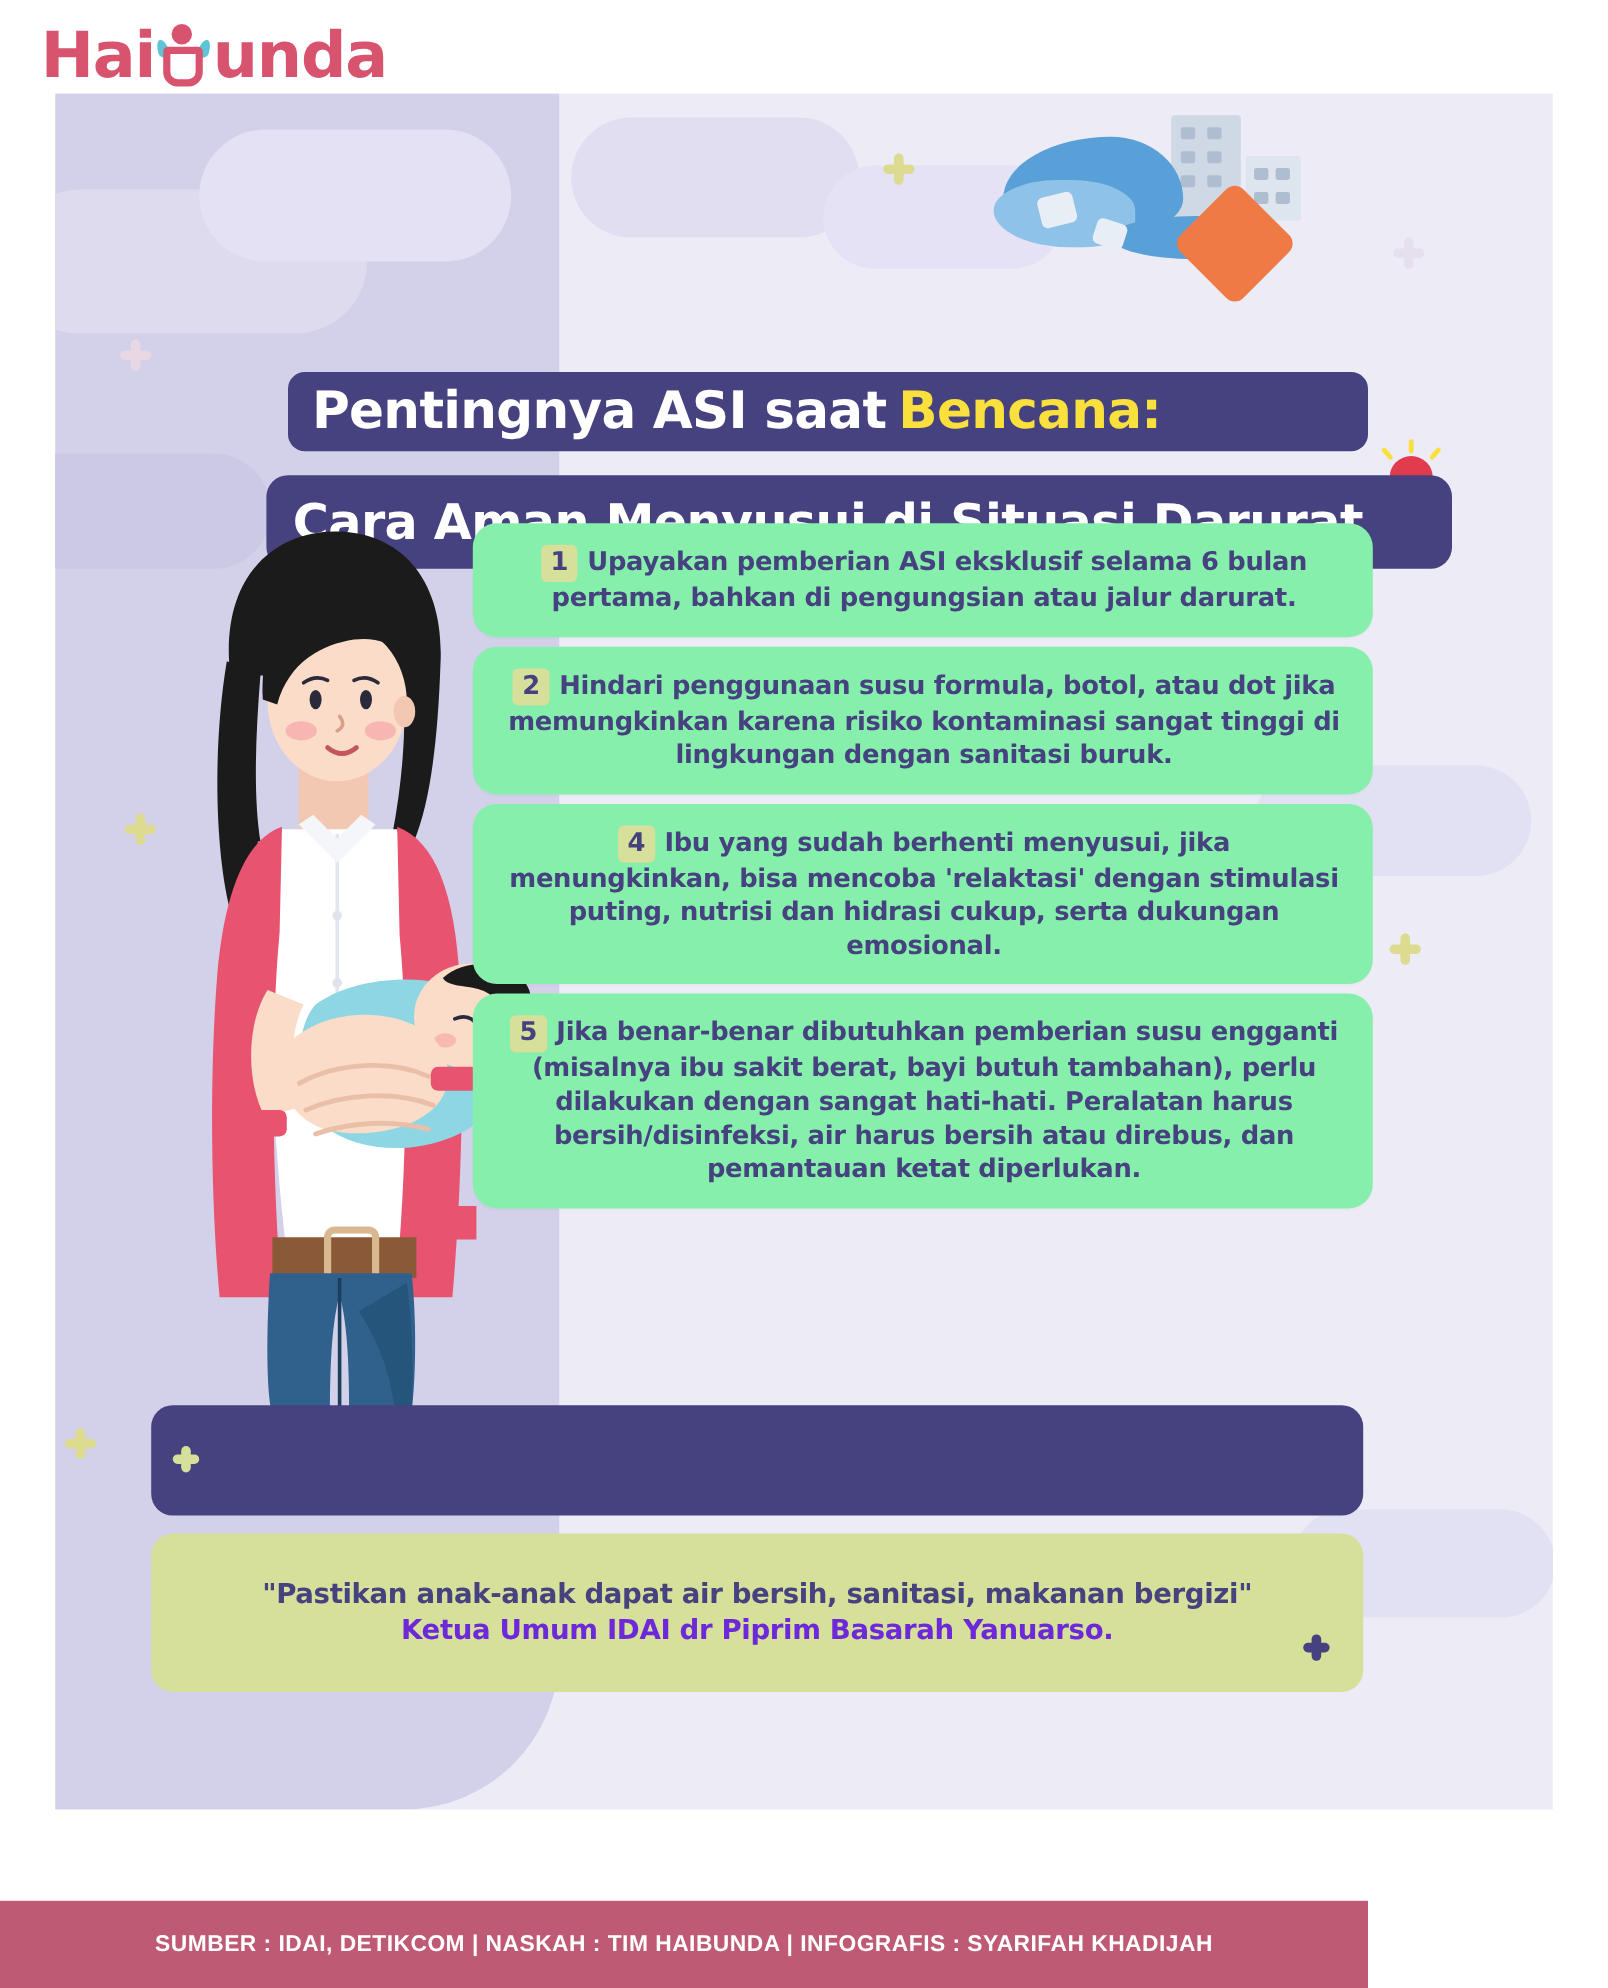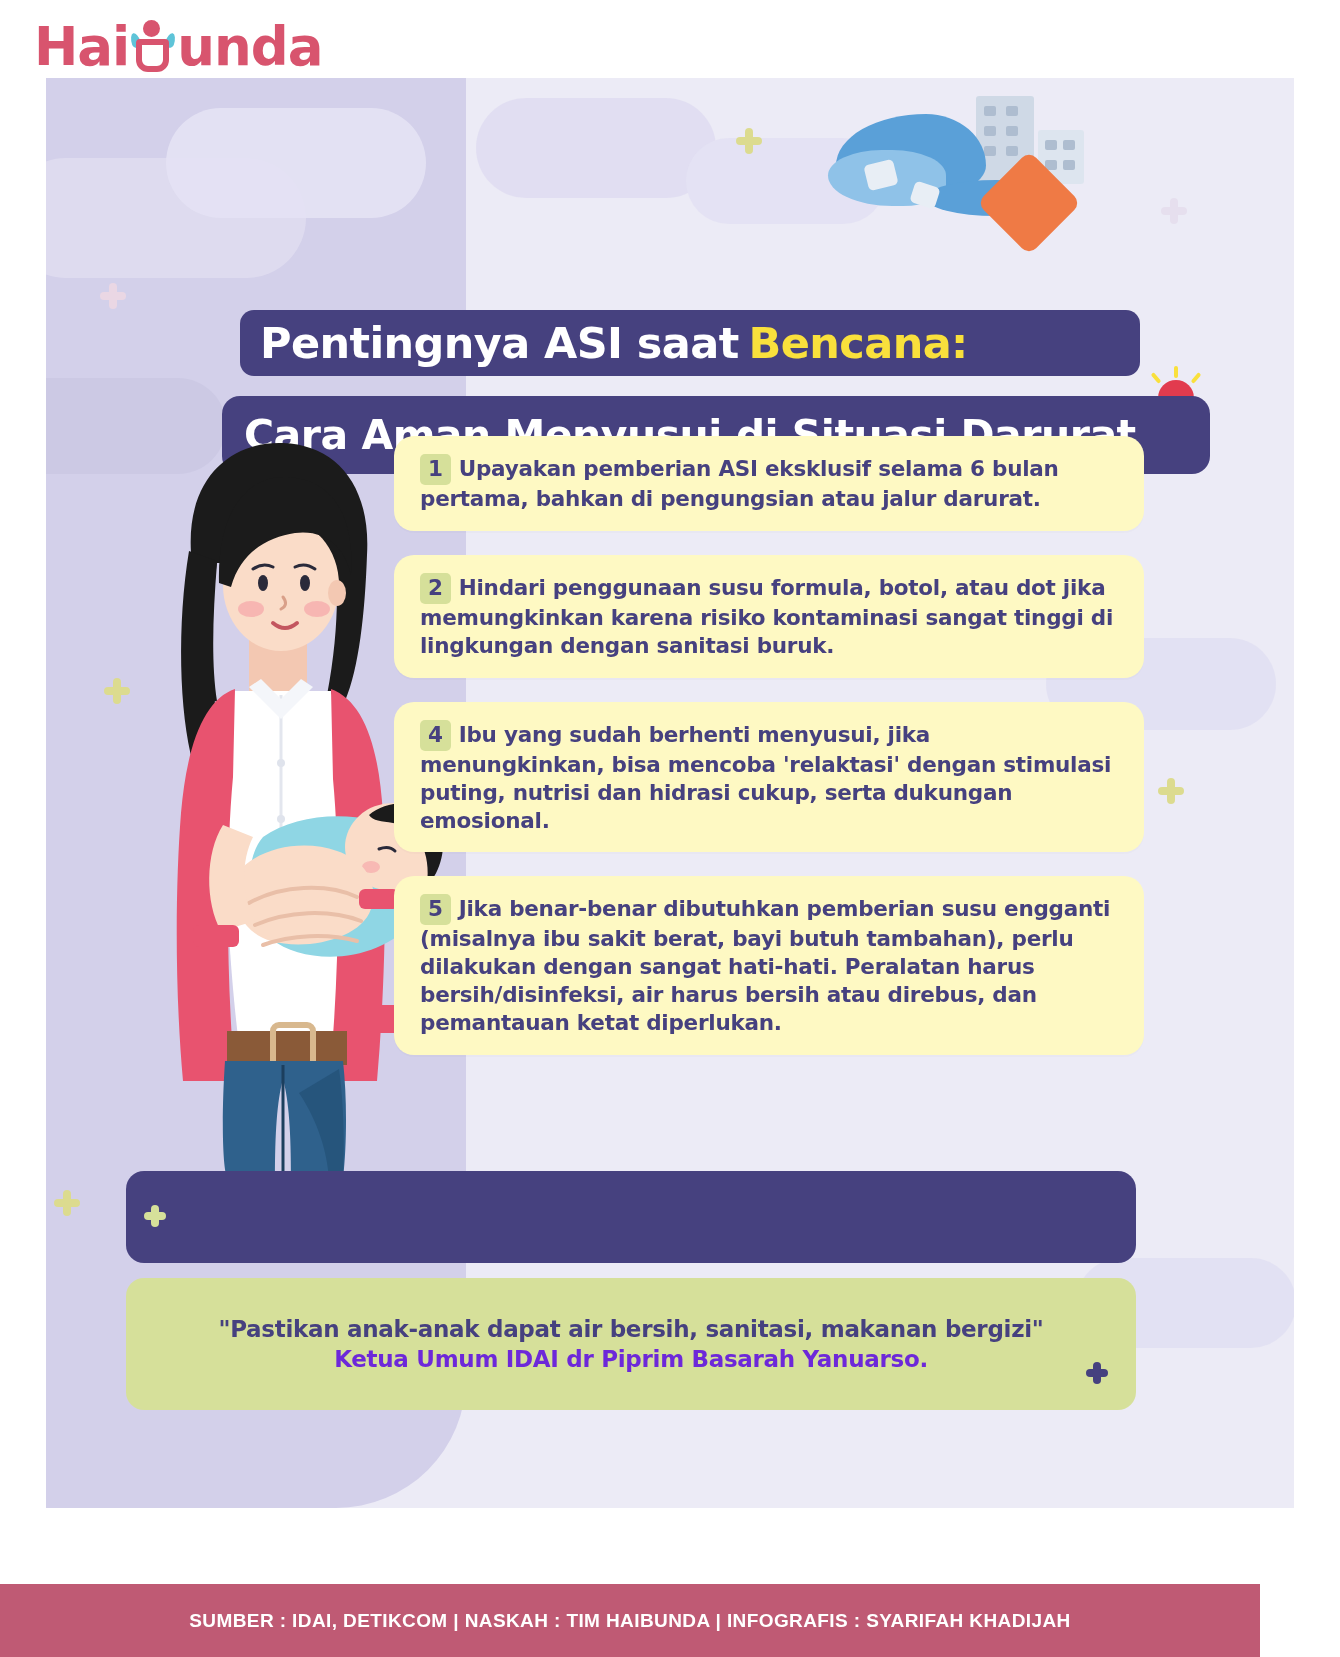--- a/index.html
+++ b/index.html
@@ -137,24 +137,25 @@
   .siren .r1 { left: 22px; top: -4px; }
   .siren .r2 { left: 2px;  top: 2px; transform: rotate(-40deg); }
   .siren .r3 { left: 42px; top: 2px; transform: rotate(40deg); }
 
   
   .illus { position: absolute; left: 85px; top: 355px; width: 330px; height: 745px; }
 
   
   .cards { position: absolute; left: 348px; top: 358px; width: 750px; }
   .card {
-    background: #fef9c3; border-radius: 20px;
+    background: #86efac; border-radius: 20px;
     padding: 18px 24px 18px 26px;
-    margin-bottom: 24px;
+    margin-bottom: 8px;
     box-shadow: 0 2px 0 rgba(0,0,0,.015);
+    text-align: center;
   }
   .card p {
     font-family: "DejaVu Sans", sans-serif;
     font-size: 21.5px; font-weight: 700; line-height: 1.30;
     color: #46417f; letter-spacing: -.25px;
   }
   .num {
     display: inline-block;
     background: #d6e09a; color: #46417f;
     font-family: "DejaVu Sans", sans-serif;
@@ -202,21 +203,21 @@
   }
   .quote .plus-deco2 {
     position: absolute; right: 28px; bottom: 26px; color: #46417f; width: 22px; height: 22px;
   }
   .quote .plus-deco2::before { left: 7px; top: 0; width: 8px; height: 22px; }
   .quote .plus-deco2::after  { left: 0; top: 7px; width: 22px; height: 8px; }
 
   
   .footer {
     position: absolute; left: 0; top: 1584px;
-    width: 1260px; height: 73px;
+    width: 1140px; height: 73px;
     background: #bf5a74;
     display: flex; align-items: center; justify-content: center;
   }
   .footer span {
     font-family: "Liberation Sans", sans-serif;
     font-size: 19px; font-weight: 700; color: #ffffff; letter-spacing: .4px;
   }
 </style>
 </head>
 <body>

